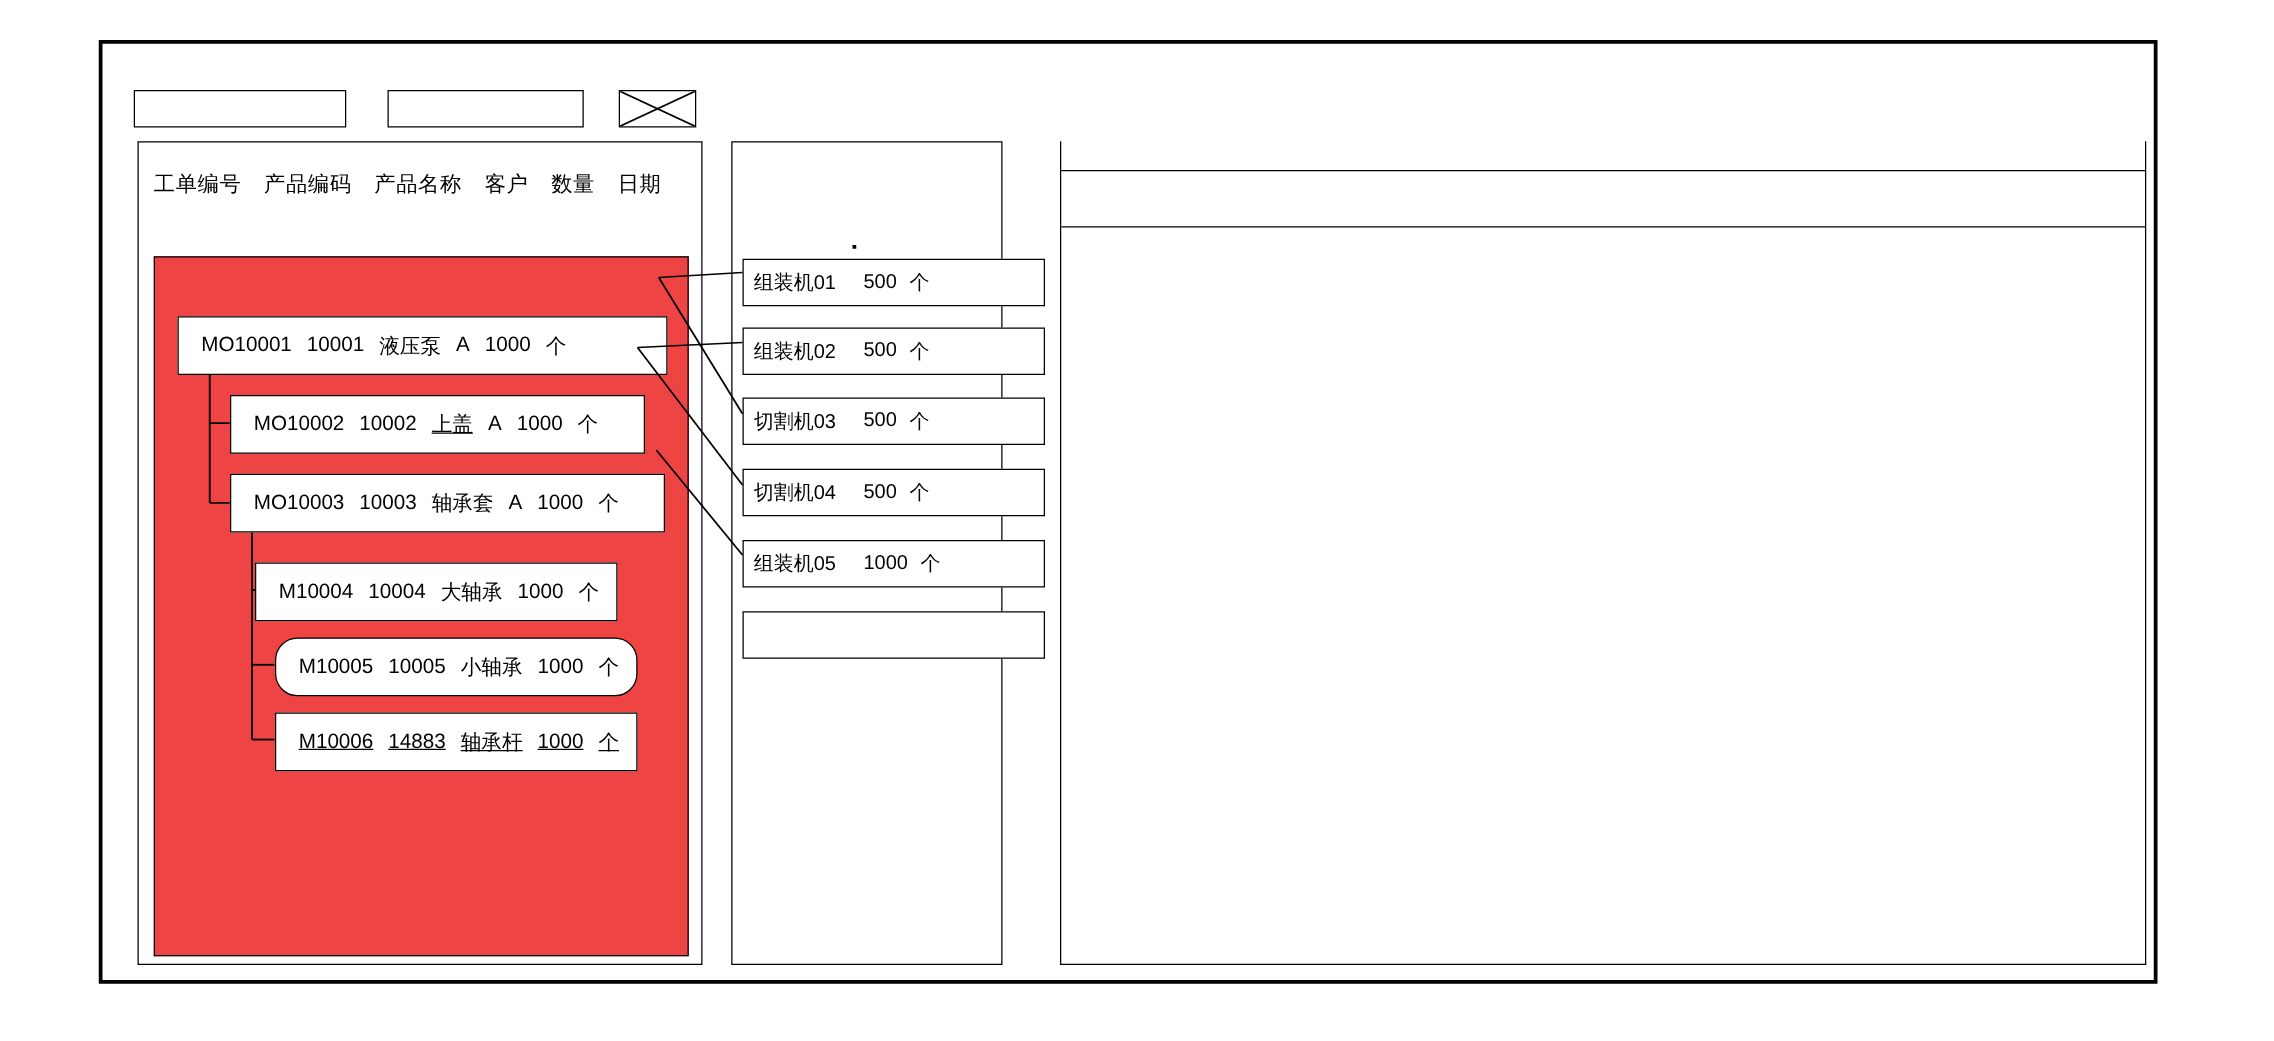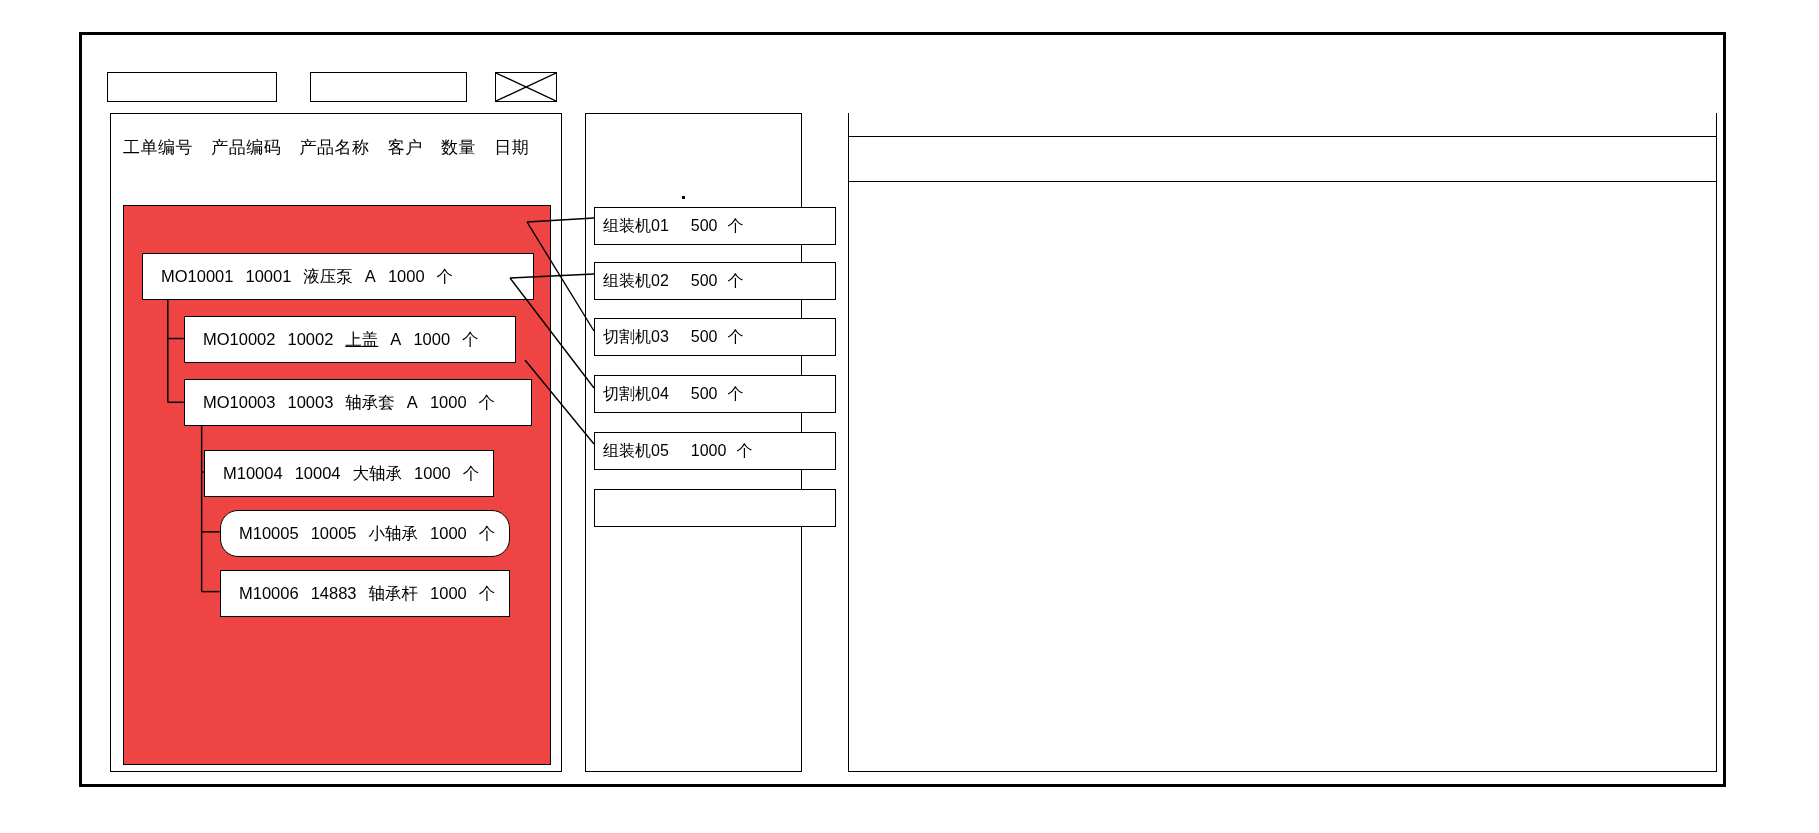--- a/index.html
+++ b/index.html
@@ -274,21 +274,21 @@
       </div>
 
       <div class="tree-row" style="left:96px; top:304px; width:290px;border-radius:18px;">
         <span class="cell pad">M10005</span>
         <span class="cell">10005</span>
         <span class="cell">小轴承</span>
         <span class="cell">1000</span>
         <span class="cell">个</span>
       </div>
 
-      <div class="tree-row" style="left:96px; top:364px; width:290px;">
+      <div class="tree-row" style="left:96px; top:364px; width:290px;text-decoration:underline;">
         <span class="cell pad">M10006</span>
         <span class="cell">14883</span>
         <span class="cell">轴承杆</span>
         <span class="cell">1000</span>
         <span class="cell">个</span>
       </div>
 
     </div>
   </div>
 

